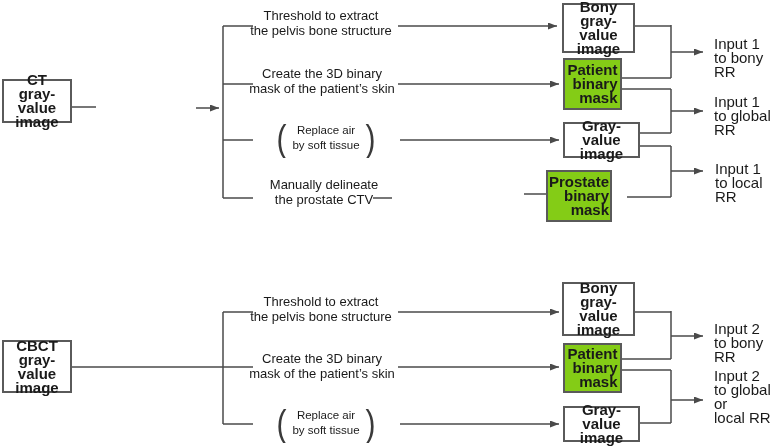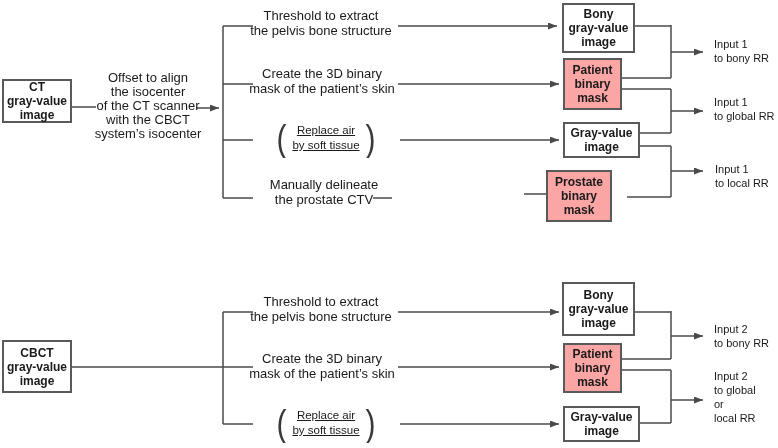--- a/index.html
+++ b/index.html
@@ -23,36 +23,36 @@
   .box {
     position: absolute;
     box-sizing: border-box;
     border: 2px solid #5a5a5a;
     background: #ffffff;
     display: flex;
     align-items: center;
     justify-content: center;
     text-align: center;
     font-weight: bold;
-    font-size: 12px;
+    font-size: 15px;
     line-height: 14px;
     white-space: pre-line;
   }
-  .box.mask { background: #fca5a5; }
+  .box.mask { background: #84cc16; text-align: right; }
   .lbl {
     position: absolute;
     font-size: 13px;
     line-height: 15px;
     text-align: center;
     white-space: pre-line;
   }
   .lbl.small-lh { line-height: 14px; }
   .out {
     position: absolute;
-    font-size: 11px;
+    font-size: 15px;
     line-height: 14px;
     text-align: left;
     white-space: pre-line;
   }
   .paren-group {
     position: absolute;
     display: flex;
     align-items: center;
     justify-content: center;
     gap: 6px;
@@ -62,21 +62,20 @@
     font-weight: 400;
     line-height: 1;
     color: #3a3a3a;
     transform: scaleY(1.25);
   }
   .paren-group .ptext {
     font-size: 11.5px;
     line-height: 15px;
     text-align: center;
     white-space: pre-line;
-    text-decoration: underline;
   }
 </style>
 </head>
 <body>
 
 <div class="stage">
 
   <svg class="wires" width="778" height="448" viewBox="0 0 778 448">
     <defs>
       <marker id="arr" markerWidth="10" markerHeight="8" refX="9" refY="3.5" orient="auto" markerUnits="userSpaceOnUse">
@@ -128,25 +127,20 @@
       <path d="M671,370 V423"></path>
       <path d="M640,423 H671"></path>
       <path d="M671,400 H703" marker-end="url(#arr)"></path>
     </g>
   </svg>
 
   <div class="box" style="left:2px; top:79px; width:70px; height:44px;">CT
 gray-value
 image</div>
 
-  <div class="lbl small-lh" style="left:92px; top:71px; width:112px;">Offset to align
-the isocenter
-of the CT scanner
-with the CBCT
-system’s isocenter</div>
 
   <div class="lbl" style="left:248px; top:8px; width:146px;">Threshold to extract
 the pelvis bone structure</div>
 
   <div class="lbl" style="left:244px; top:66px; width:156px;">Create the 3D binary
 mask of the patient’s skin</div>
 
   <div class="paren-group" style="left:255px; top:115px; width:142px; height:46px;">
     <span class="paren">(</span>
     <div class="ptext">Replace air

